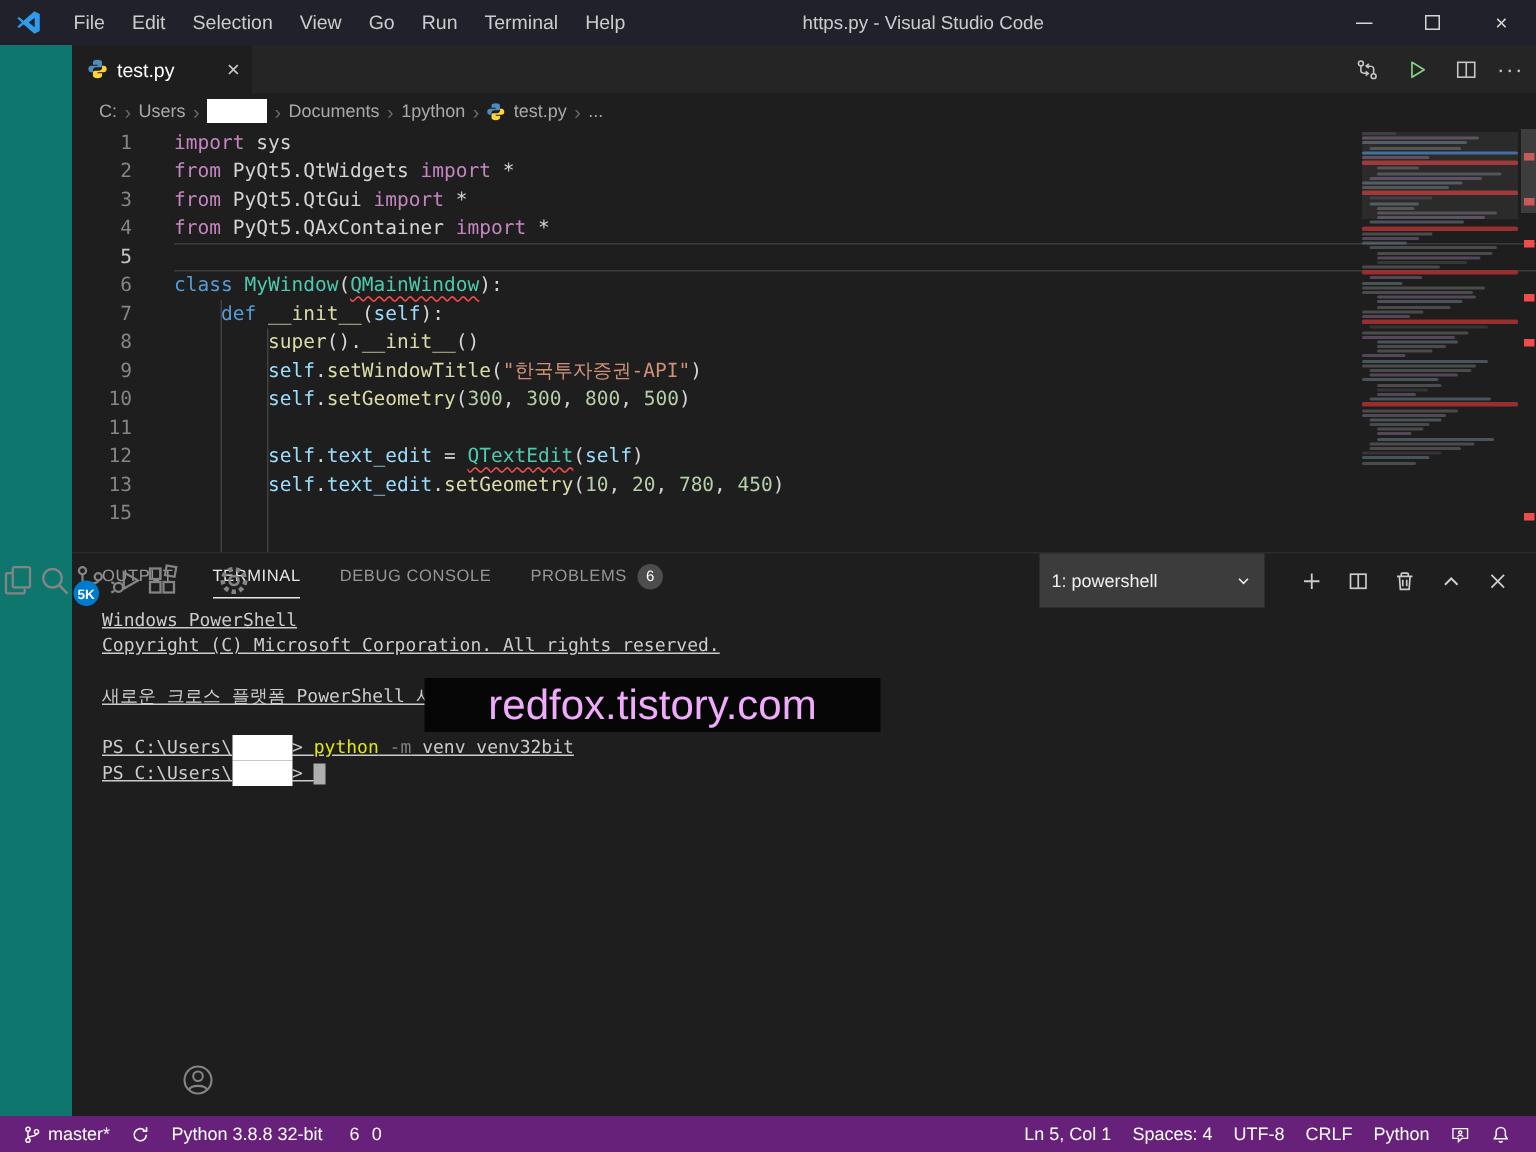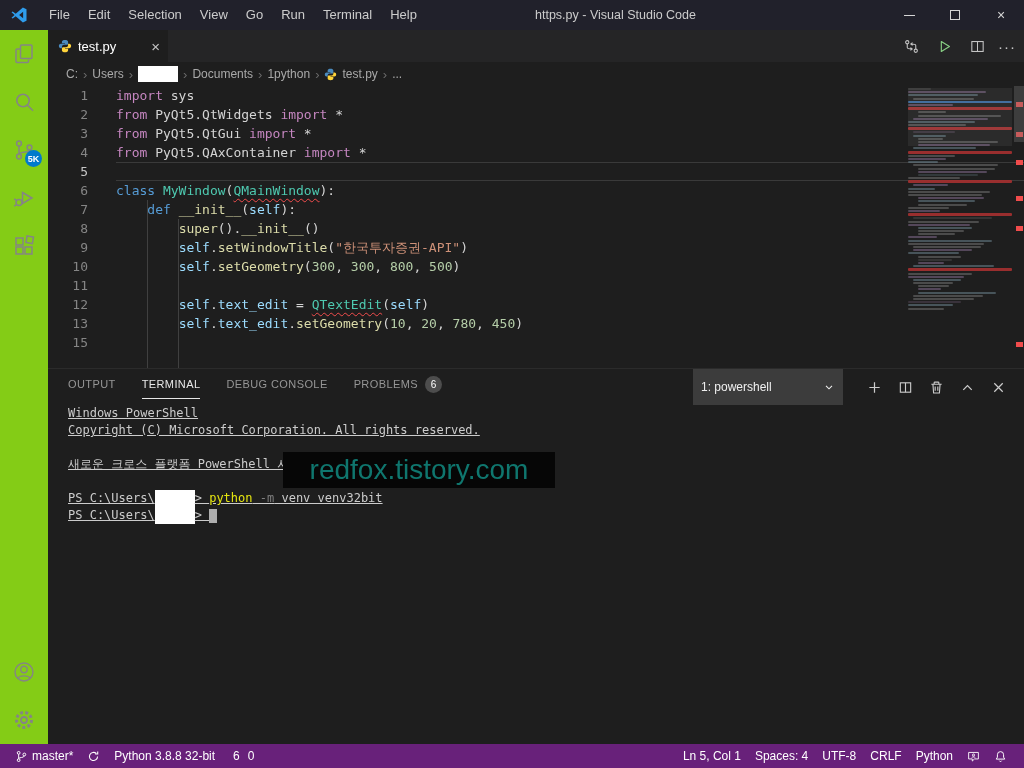--- a/index.html
+++ b/index.html
@@ -14,21 +14,21 @@
   .menu-item { padding:0 9px; line-height:30px; cursor:default; }
   .window-title { position:absolute; left:535px; top:0; line-height:30px; color:#cccccc; font-size:12.5px; }
   .win-controls { position:absolute; right:0; top:0; height:30px; display:flex; }
   .win-btn { width:46px; height:30px; display:flex; align-items:center; justify-content:center; color:#d6d6d6; }
   .glyph-min { width:11px; height:1px; background:#d6d6d6; display:block; }
   .glyph-max { width:10px; height:10px; border:1px solid #d6d6d6; display:block; }
   .glyph-close { font-size:14px; line-height:1; }
 
   
   .mainrow { flex:1 1 auto; display:flex; min-height:0; }
-  .activitybar { width:48px; background:#84cc16; display:flex; flex-direction:column; align-items:center; flex:0 0 48px; }
+  .activitybar { width:48px; background:#0f766e; display:flex; flex-direction:row; align-items:center; flex:0 0 48px; }
   .ab-icon { width:48px; height:48px; display:flex; align-items:center; justify-content:center; color:#858585; position:relative; }
   .ab-icon svg { width:24px; height:24px; }
   .ab-badge { position:absolute; right:6px; bottom:7px; min-width:17px; height:17px; border-radius:9px;
     background:var(--accent-badge,#007acc); color:#fff; font-size:9px; font-weight:bold;
     display:flex; align-items:center; justify-content:center; padding:0 2px; }
   .ab-spacer { margin-top:auto; }
 
   .editorcol { flex:1 1 auto; display:flex; flex-direction:column; min-width:0; }
 
   
@@ -95,22 +95,22 @@
   .pa-btn svg { width:15px; height:15px; display:block; }
 
   .terminal-body { flex:1 1 auto; padding:6px 0 0 20px; font-family:"DejaVu Sans Mono", monospace;
     font-size:12px; line-height:17px; color:#cccccc; white-space:pre; overflow:hidden; }
   .term-line { height:17px;text-decoration:underline; }
   .tseg-yellow { color:var(--terminal-yellow,#e5e510); }
   .tseg-gray { color:var(--terminal-gray,#7f7f7f); }
   .redact-block { display:inline-block; width:40px; height:17px; background:#ffffff; vertical-align:top; }
   .term-cursor { display:inline-block; width:8px; height:14px; background:#aeaeae; vertical-align:middle; }
 
-  .watermark { position:absolute; left:283px; top:452px; width:272px; height:36px; background:#060606;
-    color:#0f766e; font-size:28px; line-height:36px; text-align:center; z-index:40;
+  .watermark { position:absolute; left:283px; top:452px; width:304px; height:36px; background:#060606;
+    color:#f0abfc; font-size:28px; line-height:36px; text-align:center; z-index:40;
     font-family:"Liberation Sans", sans-serif; }
 
   
   .statusbar { height:24px; background:var(--status-bar,#68217a); color:#ffffff; display:flex; align-items:center;
     font-size:12px; flex:0 0 24px; padding:0 10px 0 8px; }
   .sb-item { display:flex; align-items:center; gap:4px; padding:0 7px; height:24px; }
   .sb-item svg { width:13px; height:13px; }
   .sb-right { margin-left:auto; display:flex; align-items:center; }
   .sb-problems { display:flex; align-items:center; gap:4px; padding:0 7px; }
 </style>

